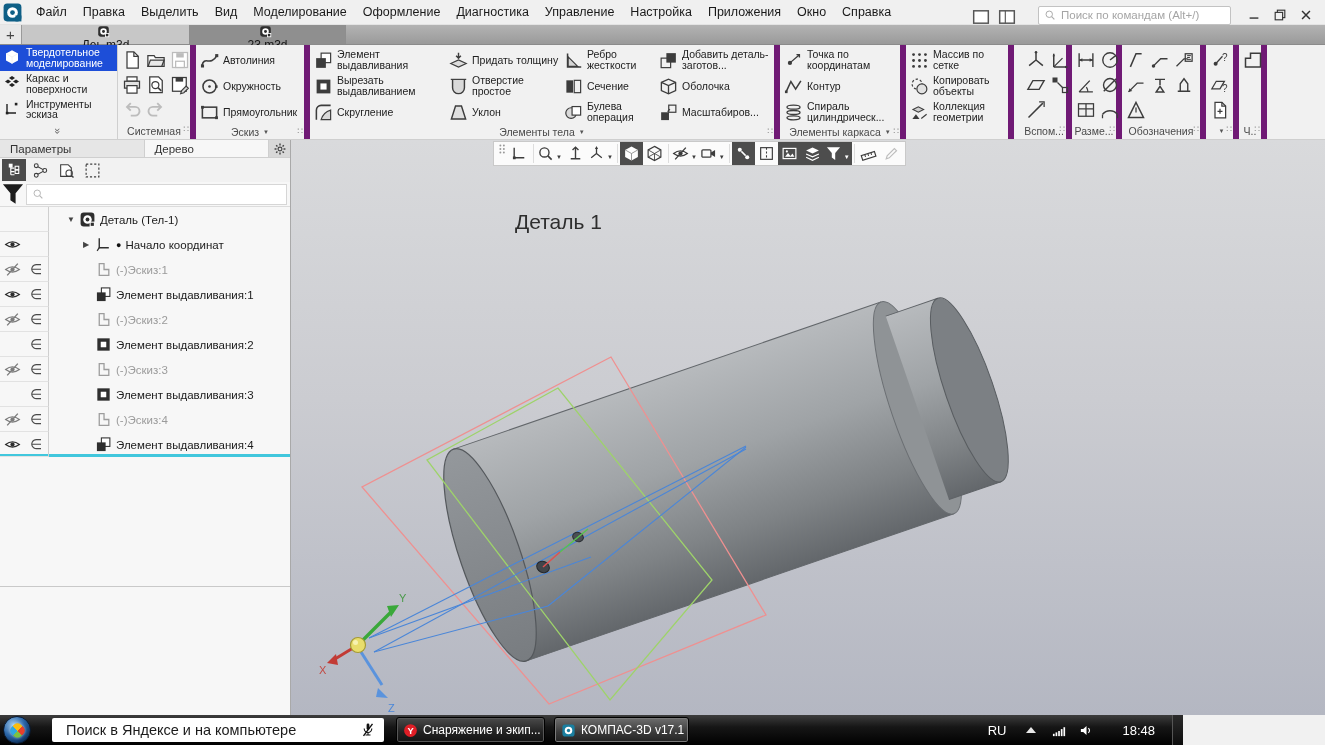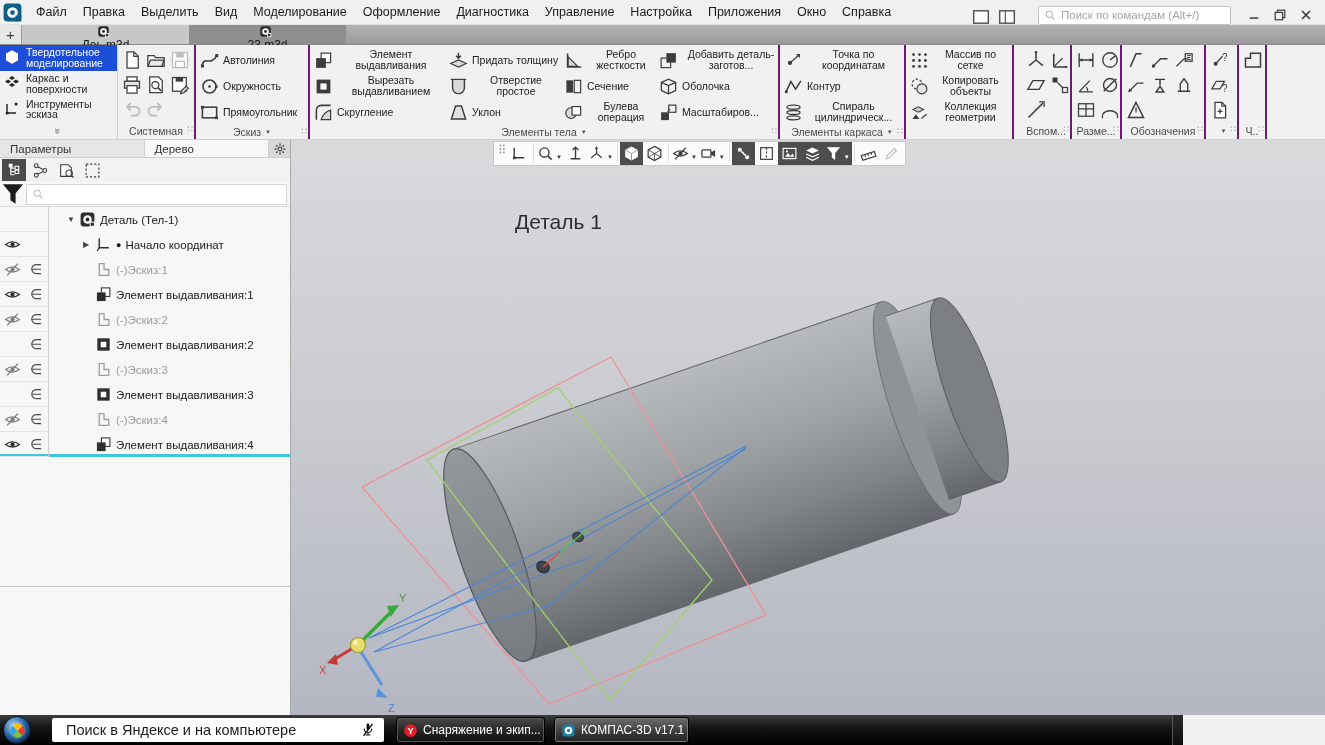--- a/index.html
+++ b/index.html
@@ -22,21 +22,21 @@
   
   .tabbar{position:absolute;left:0;top:25px;width:1325px;height:20px;background:linear-gradient(#b3b3b3,#9a9a9a);display:flex;align-items:stretch;border-bottom:1px solid #8b8b8b;}
   .addtab{width:22px;background:#e8e8e8;border-right:1px solid #9a9a9a;font-size:15px;color:#444;display:flex;align-items:center;justify-content:center;}
   .tab{display:flex;align-items:center;padding:0 8px;font-size:12px;color:#161616;border-right:1px solid #8e8e8e;flex-direction:column;}
   .tab .ticon{width:13px;height:13px;margin-right:5px;flex:none;}
   .tab.inactive{background:#c7c7c7;width:168px;}
   .tab.active{background:#8f8f8f;width:156px;}
   .tab .tclose{margin-left:auto;color:#f2f2f2;font-size:12px;padding-left:10px;}
   
   .ribbon{position:absolute;left:0;top:45px;width:1325px;height:95px;background:#f1f1f1;border-bottom:1px solid #cfcfcf;display:flex;align-items:stretch;}
-  .rgroup{flex:none;border-right:2px solid #701a75;display:flex;flex-direction:column;text-align:center;}
+  .rgroup{flex:none;border-right:6px solid #701a75;display:flex;flex-direction:column;}
   .rg-content{flex:1;display:flex;align-items:stretch;padding:2px 2px 0 2px;}
   .rg-label{height:16px;display:flex;align-items:center;justify-content:center;font-size:10.5px;color:#4a4a4a;position:relative;}
   .rg-dd{font-size:6px;color:#555;margin-left:4px;}
   .rg-grip{position:absolute;right:2px;top:1px;font-size:9px;color:#8a8a8a;letter-spacing:-1px;}
   .modes{width:118px;flex:none;border-right:1px solid #cfcfcf;display:flex;flex-direction:column;}
   .mode-item{height:26px;display:flex;align-items:center;padding:0 4px;color:#222;}
   .mode-item.active{background:#1d4ed8;color:#fff;}
   .mode-item .mic{width:17px;height:17px;flex:none;margin-right:5px;}
   .mode-item .mlab{font-size:10.5px;line-height:10.5px;}
   .mode-chevron{height:17px;display:flex;align-items:center;justify-content:center;color:#666;font-size:11px;}
@@ -1202,16 +1202,34 @@
           <span>
             <svg viewBox="0 0 16 16" width="15" height="15">
               <rect x="1.5" y="1.5" width="13" height="13" rx="3" fill="#1a7fa0"></rect>
               <circle cx="8" cy="8" r="4" fill="#fff"></circle>
               <circle cx="8" cy="8" r="1.8" fill="#1a7fa0"></circle>
             </svg>
           </span>
           <span class="tt">КОМПАС-3D v17.1 (...</span>
         </div>
       </div>
+    <div class="tray">
+      <span class="lang">RU</span>
+      <span class="caret"></span>
+      <svg viewBox="0 0 16 16">
+          <g fill="currentColor">
+            <rect x="1" y="11.5" width="1.8" height="2.5"></rect>
+            <rect x="3.8" y="10" width="1.8" height="4"></rect>
+            <rect x="6.6" y="8.5" width="1.8" height="5.5"></rect>
+            <rect x="9.4" y="6.5" width="1.8" height="7.5"></rect>
+            <rect x="12.2" y="4.5" width="1.8" height="9.5"></rect>
+          </g>
+        </svg>
+      <svg viewBox="0 0 16 16">
+          <path d="M2 6.3h2.5L8 3.3v9.4L4.5 9.7H2z" fill="currentColor"></path>
+          <path d="M10 5.5a3.6 3.6 0 0 1 0 5" fill="none" stroke="currentColor" stroke-width="1.2"></path>
+        </svg>
+      <span class="time">18:48</span>
+    </div>
     <div class="showdesk"></div>
   </div>
 
 </div>
 
 </body></html>

